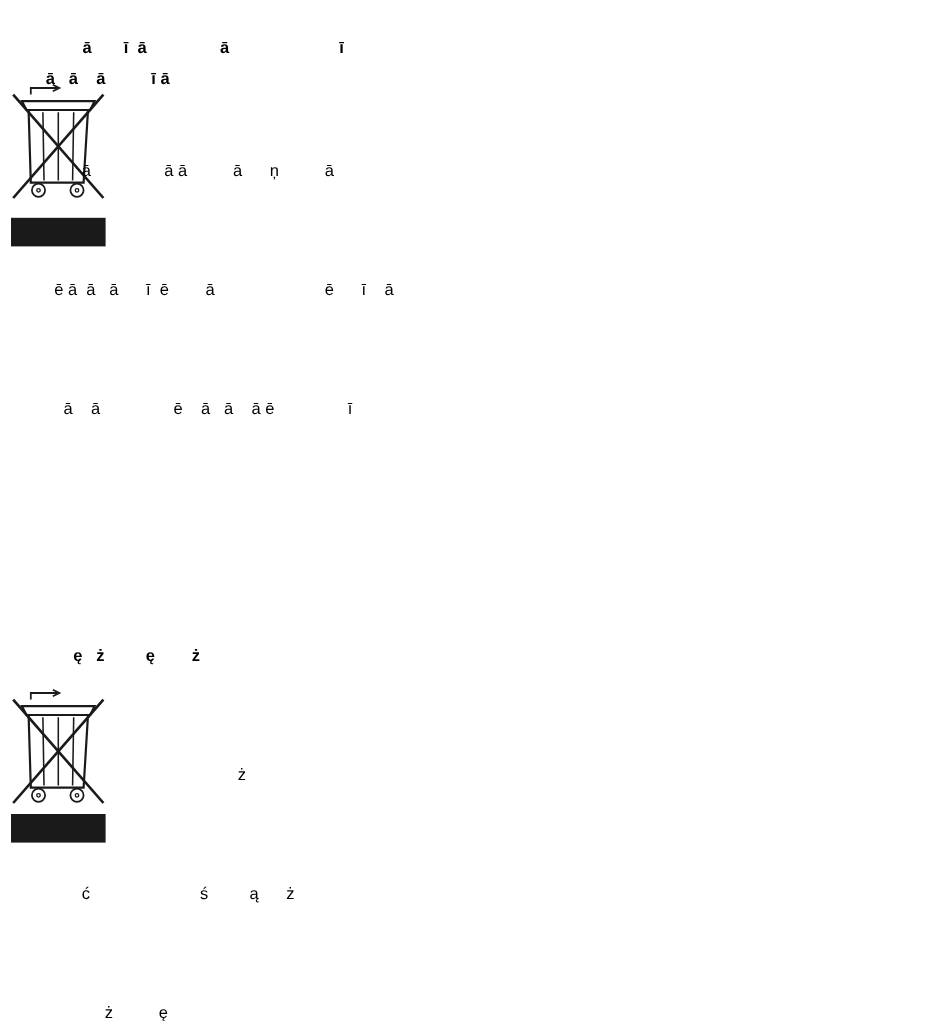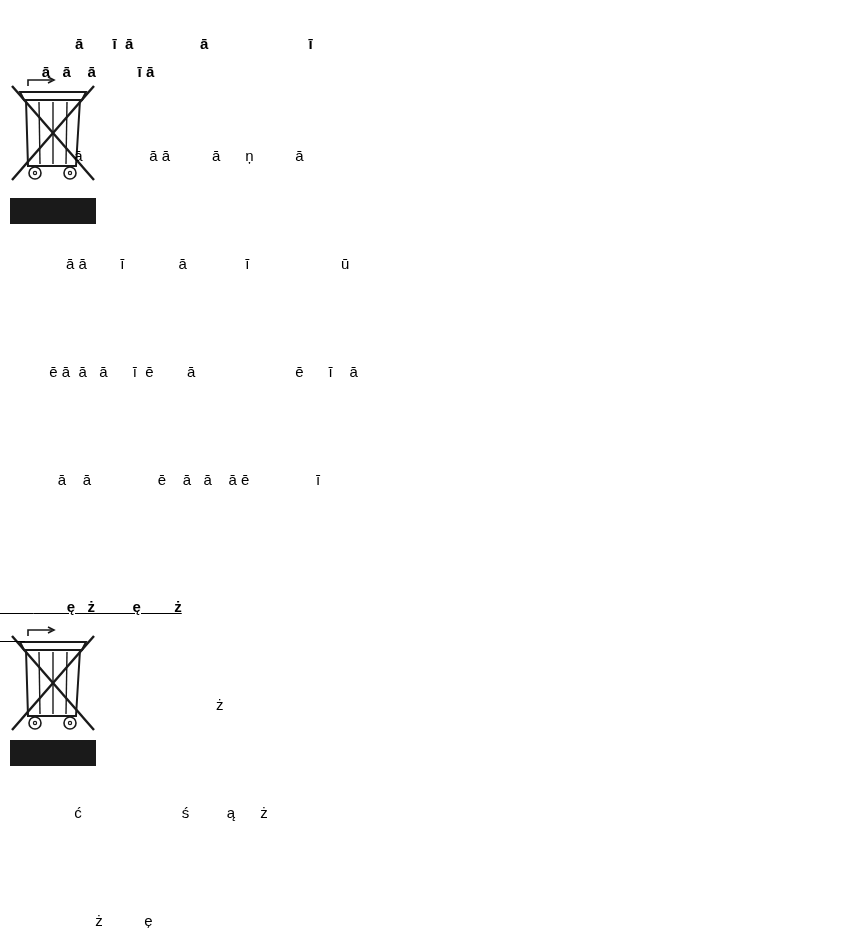--- a/index.html
+++ b/index.html
@@ -79,21 +79,21 @@
   #bar-lv { left: 10px; top: 198px; }
   #bar-pl { left: 10px; top: 740px; }
 
   .text-col {
     position: absolute;
     left: 0;
     width: 852px;
   }
   #lv-heading { top: 2px; left: 0; }
   #lv-body { top: 66px; left: 0; }
-  #pl-heading { top: 25px; left: 0; text-decoration: underline; }
+  #pl-heading { top: 15px; left: 0; }
   #pl-body { top: 75px; left: 0; }
 </style>
 </head>
 <body>
 
 <div class="page">
 
   <div class="section" id="section-lv">
 
     <div class="bin-icon" id="bin-lv">
@@ -126,21 +126,20 @@
     <div class="text-col" id="lv-heading">
       <div class="heading">
         <span class="heading-line">          ā       ī  ā                ā                        ī</span>
         <span class="heading-line">  ā   ā    ā          ī ā</span>
       </div>
     </div>
 
     <div class="text-col" id="lv-body">
       <div class="body-block">
         <span class="body-line">        ā                ā ā          ā      ņ          ā</span>
-        <span class="body-line">      ā ā        ī             ā              ī                      ū</span>
         <span class="body-line">  ē ā  ā   ā      ī  ē        ā                        ē      ī    ā</span>
         <span class="body-line">    ā    ā                ē    ā   ā    ā ē                ī</span>
         
       </div>
     </div>
   </div>
 
   <div class="section" id="section-pl">
 
     <div class="bin-icon" id="bin-pl" style="left:8px; top:80px;">

